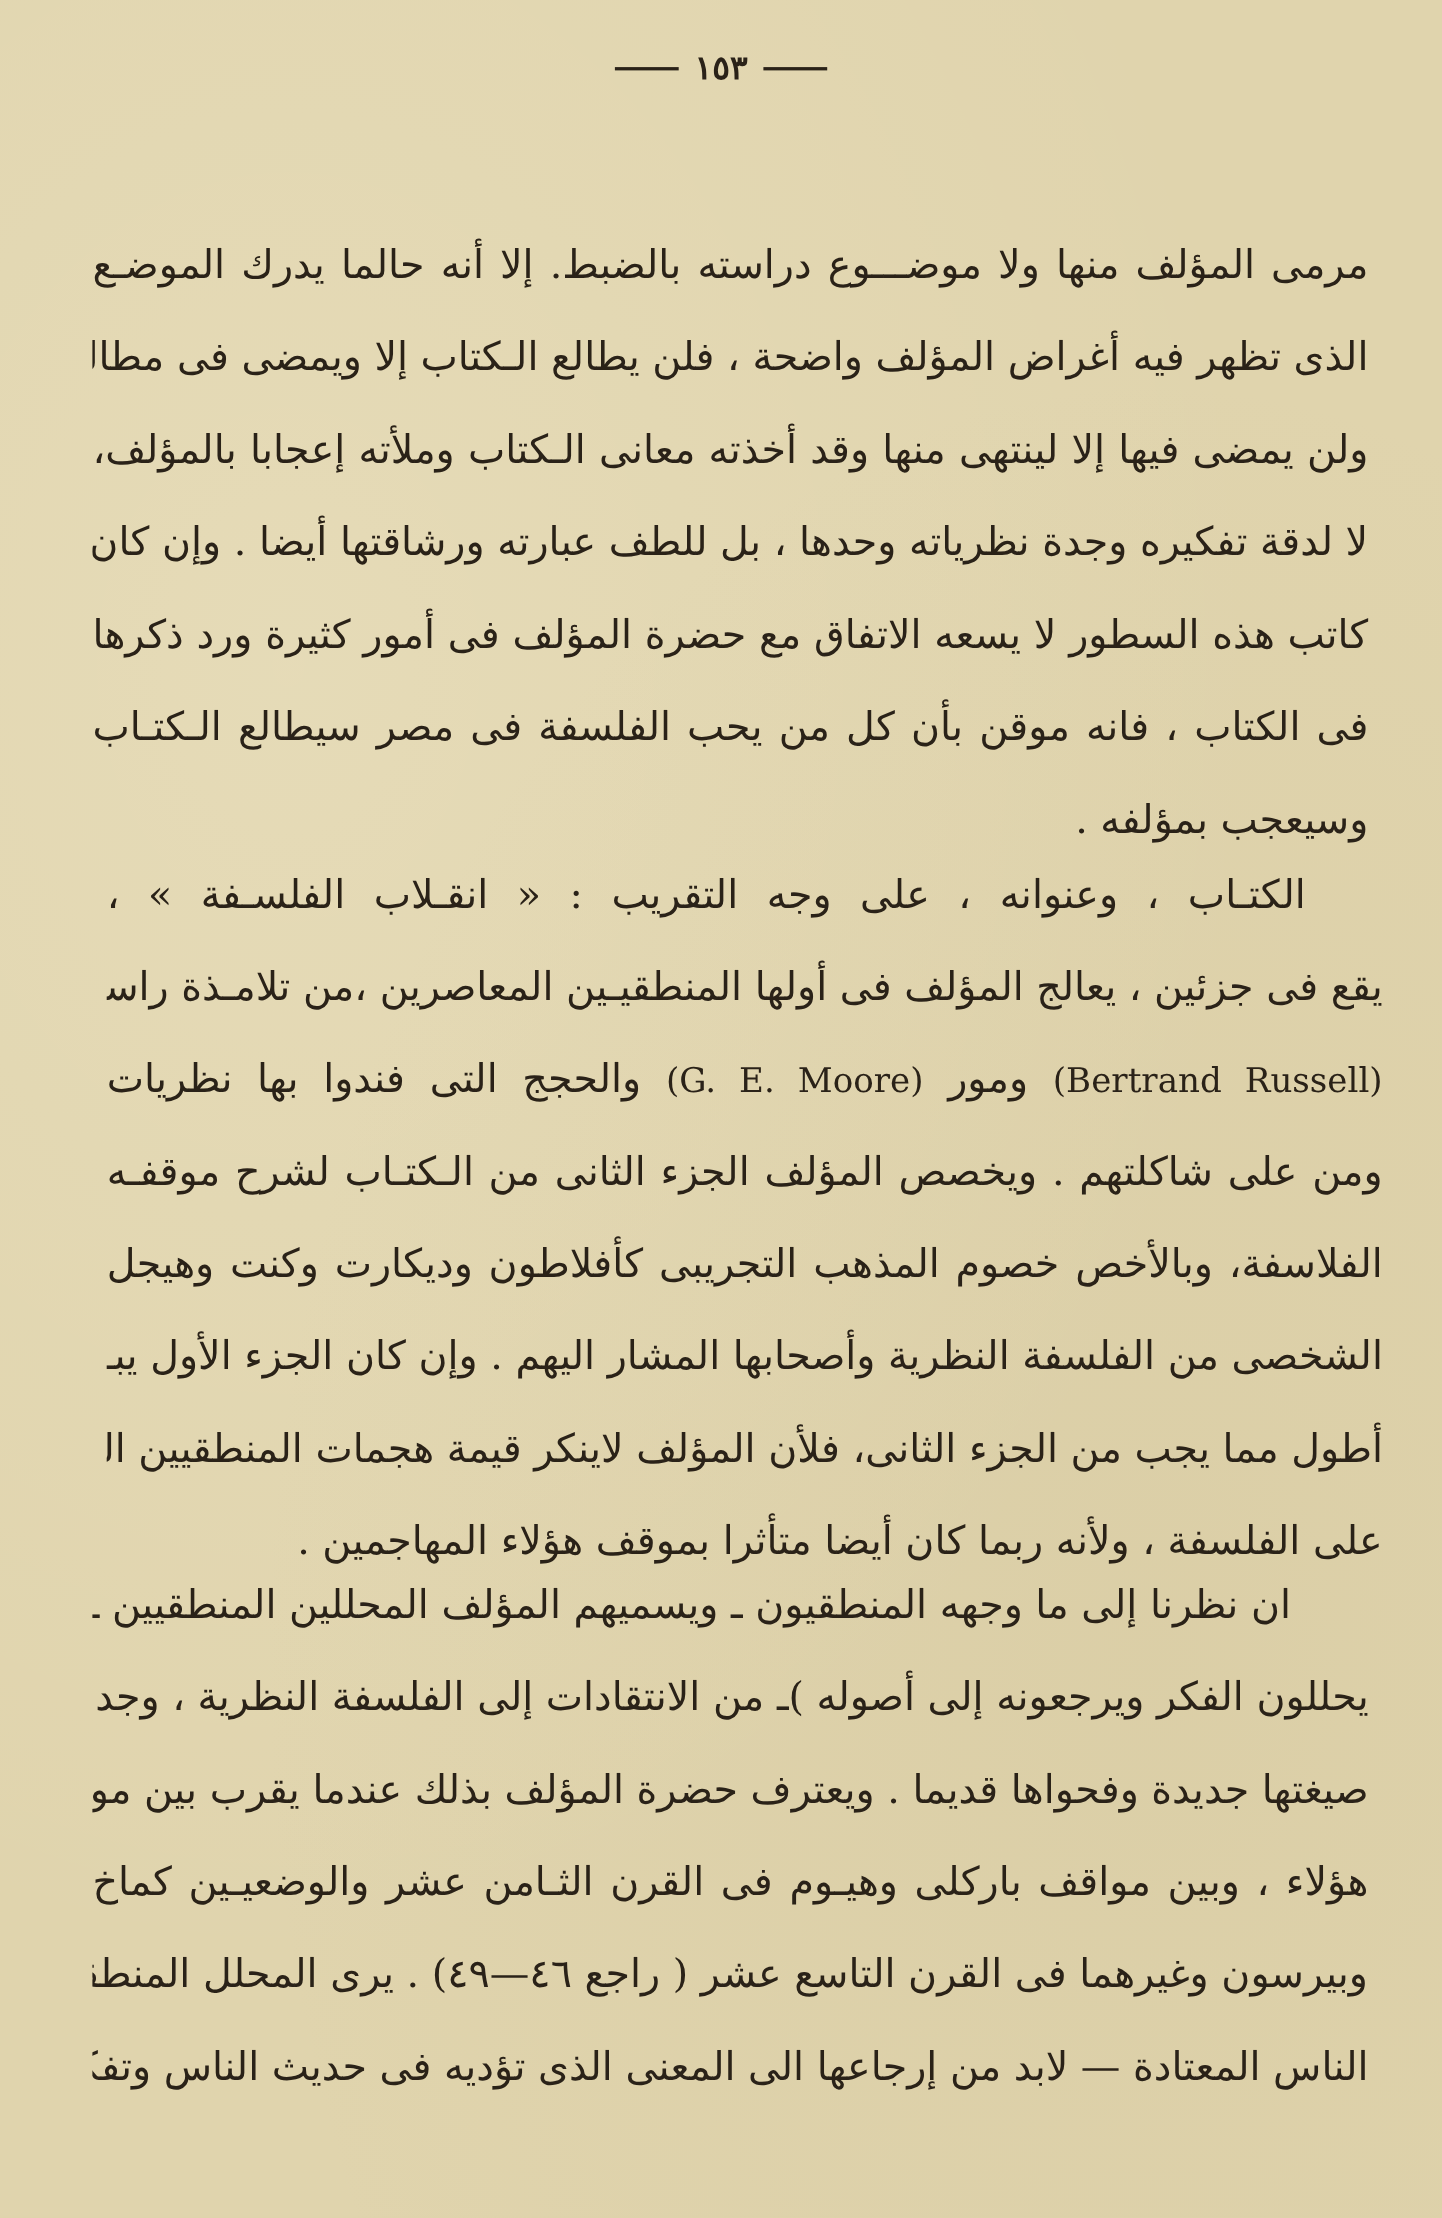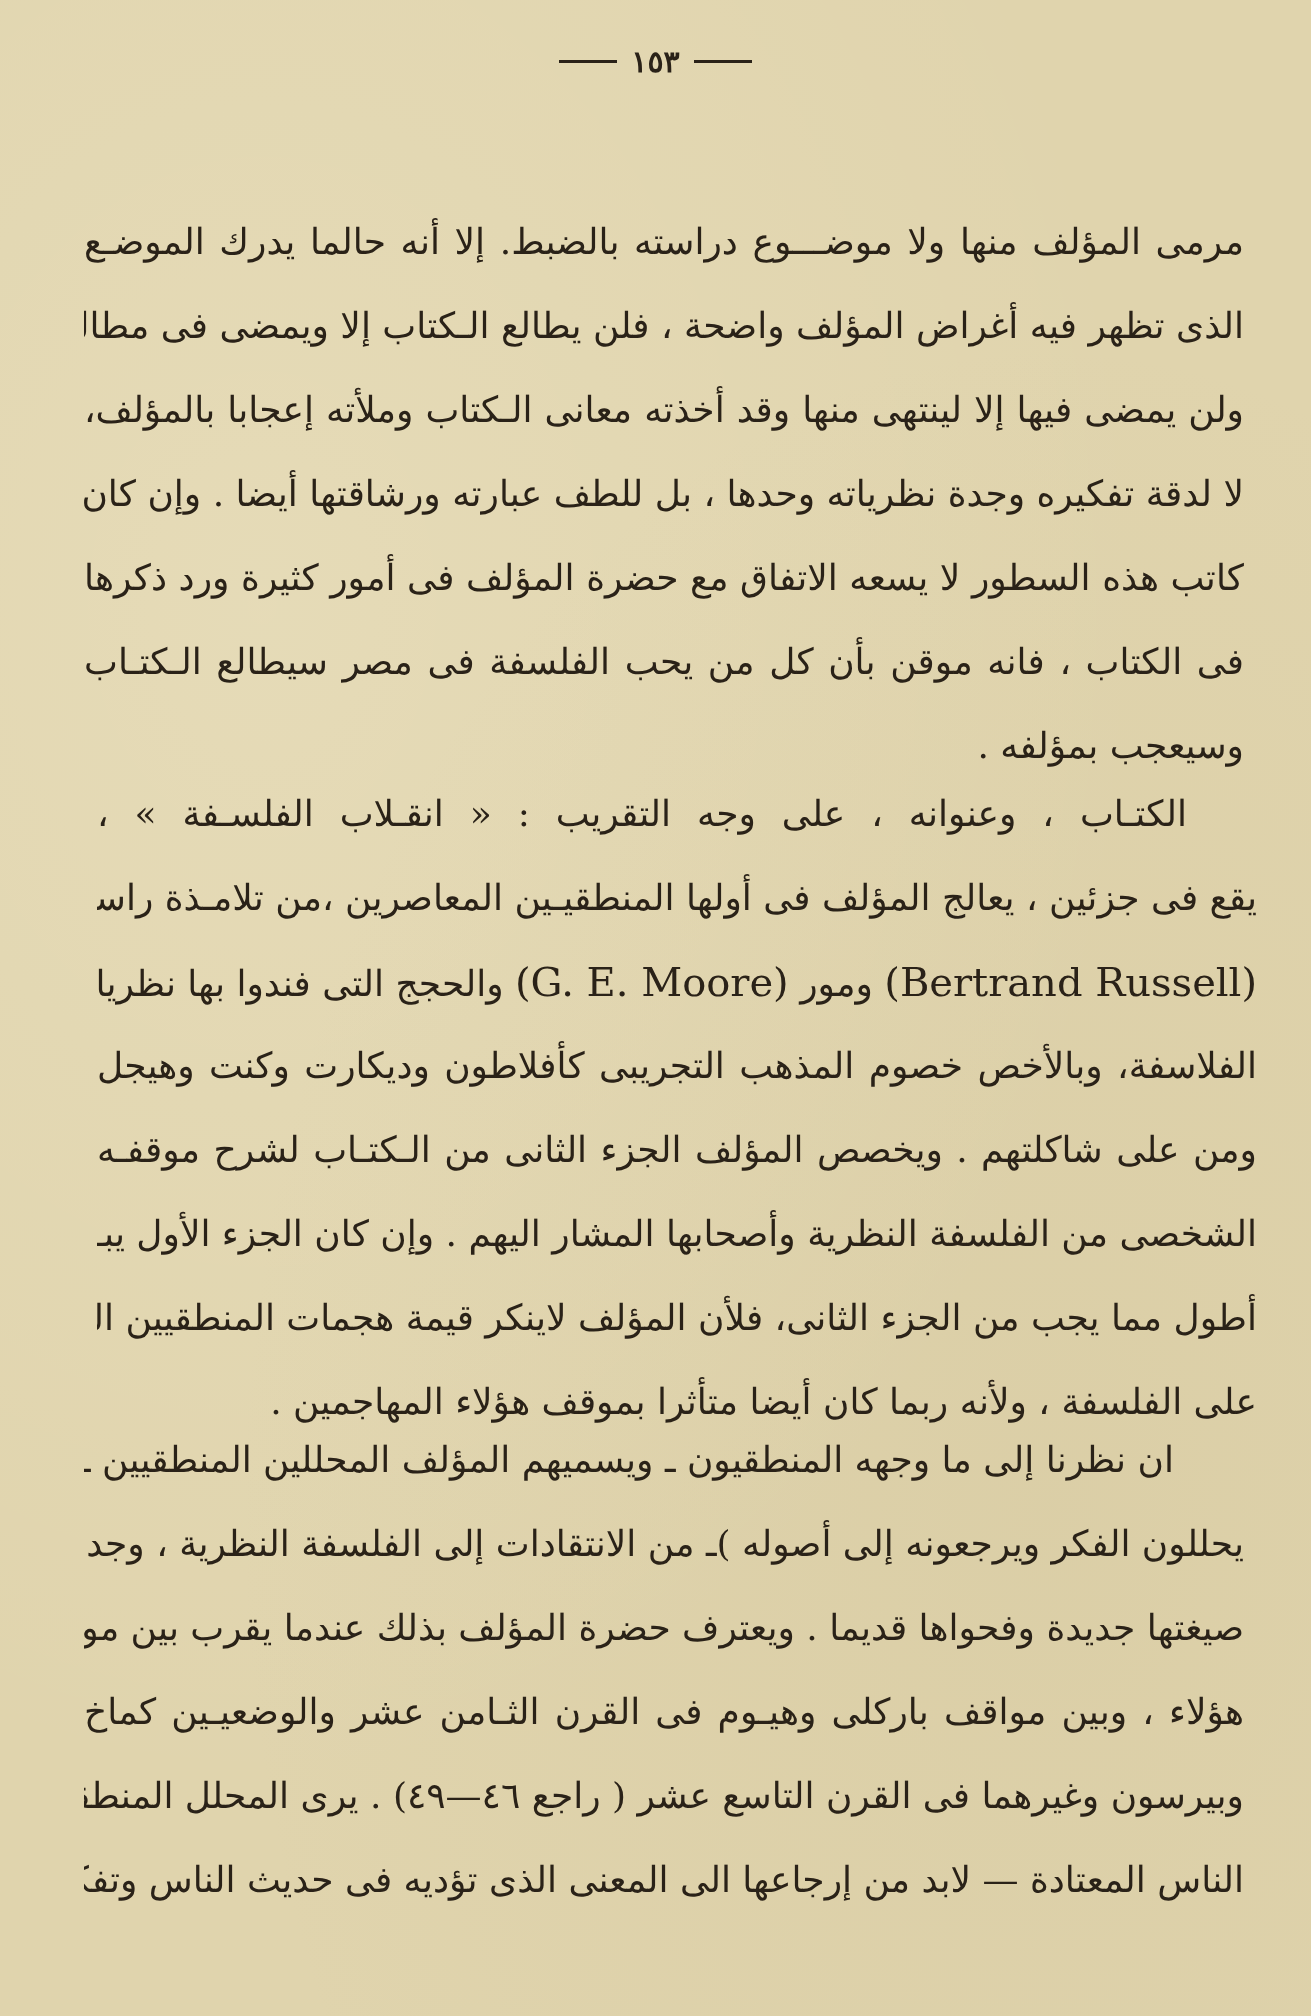--- a/index.html
+++ b/index.html
@@ -67,21 +67,21 @@
     .line.last {
       text-align-last: right;
     }
     .line.indent {
       padding-right: 70px;
     }
     .latin {
       font-family: "DejaVu Serif", "Liberation Serif", serif;
       direction: ltr;
       unicode-bidi: embed;
-      font-size: 40px;
+      font-size: 31px;
     }
     #para1 { top: 200px; }
     #para2 { top: 772px; margin-left: 13px; }
     #para3 { top: 1418px; }
   </style>
 </head>
 <body>
 
 <div class="page">
 
@@ -103,22 +103,22 @@
 
   <div class="body-text" id="para2">
     <span class="line indent">الكتـاب ، وعنوانه ، على وجه التقريب : « انقـلاب الفلسـفة » ،</span>
     <span class="line">يقع فى جزئين ، يعالج المؤلف فى أولها المنطقيـين المعاصرين ،من تلامـذة راسل</span>
     <span class="line">
       <span class="latin">(Bertrand Russell)</span>
       <span>ومور</span>
       <span class="latin">(G. E. Moore)</span>
       <span>والحجج التى فندوا بها نظريات</span>
     </span>
+    <span class="line">ومن على شاكلتهم . ويخصص المؤلف الجزء الثانى من الـكتـاب لشرح موقفـه</span>
     <span class="line">الفلاسفة، وبالأخص خصوم المذهب التجريبى كأفلاطون وديكارت وكنت وهيجل</span>
-    <span class="line">ومن على شاكلتهم . ويخصص المؤلف الجزء الثانى من الـكتـاب لشرح موقفـه</span>
     <span class="line">الشخصى من الفلسفة النظرية وأصحابها المشار اليهم . وإن كان الجزء الأول يبـدو</span>
     <span class="line">أطول مما يجب من الجزء الثانى، فلأن المؤلف لاينكر قيمة هجمات المنطقيين المعاصرين</span>
     <span class="line last">على الفلسفة ، ولأنه ربما كان أيضا متأثرا بموقف هؤلاء المهاجمين .</span>
   </div>
 
   <div class="body-text" id="para3">
     <span class="line indent">ان نظرنا إلى ما وجهه المنطقيون ـ ويسميهم المؤلف المحللين المنطقيين ـ (لأنهم</span>
     <span class="line">يحللون الفكر ويرجعونه إلى أصوله )ـ من الانتقادات إلى الفلسفة النظرية ، وجدنا</span>
     <span class="line">صيغتها جديدة وفحواها قديما . ويعترف حضرة المؤلف بذلك عندما يقرب بين موقف</span>
     <span class="line">هؤلاء ، وبين مواقف باركلى وهيـوم فى القرن الثـامن عشر والوضعيـين كماخ</span>

